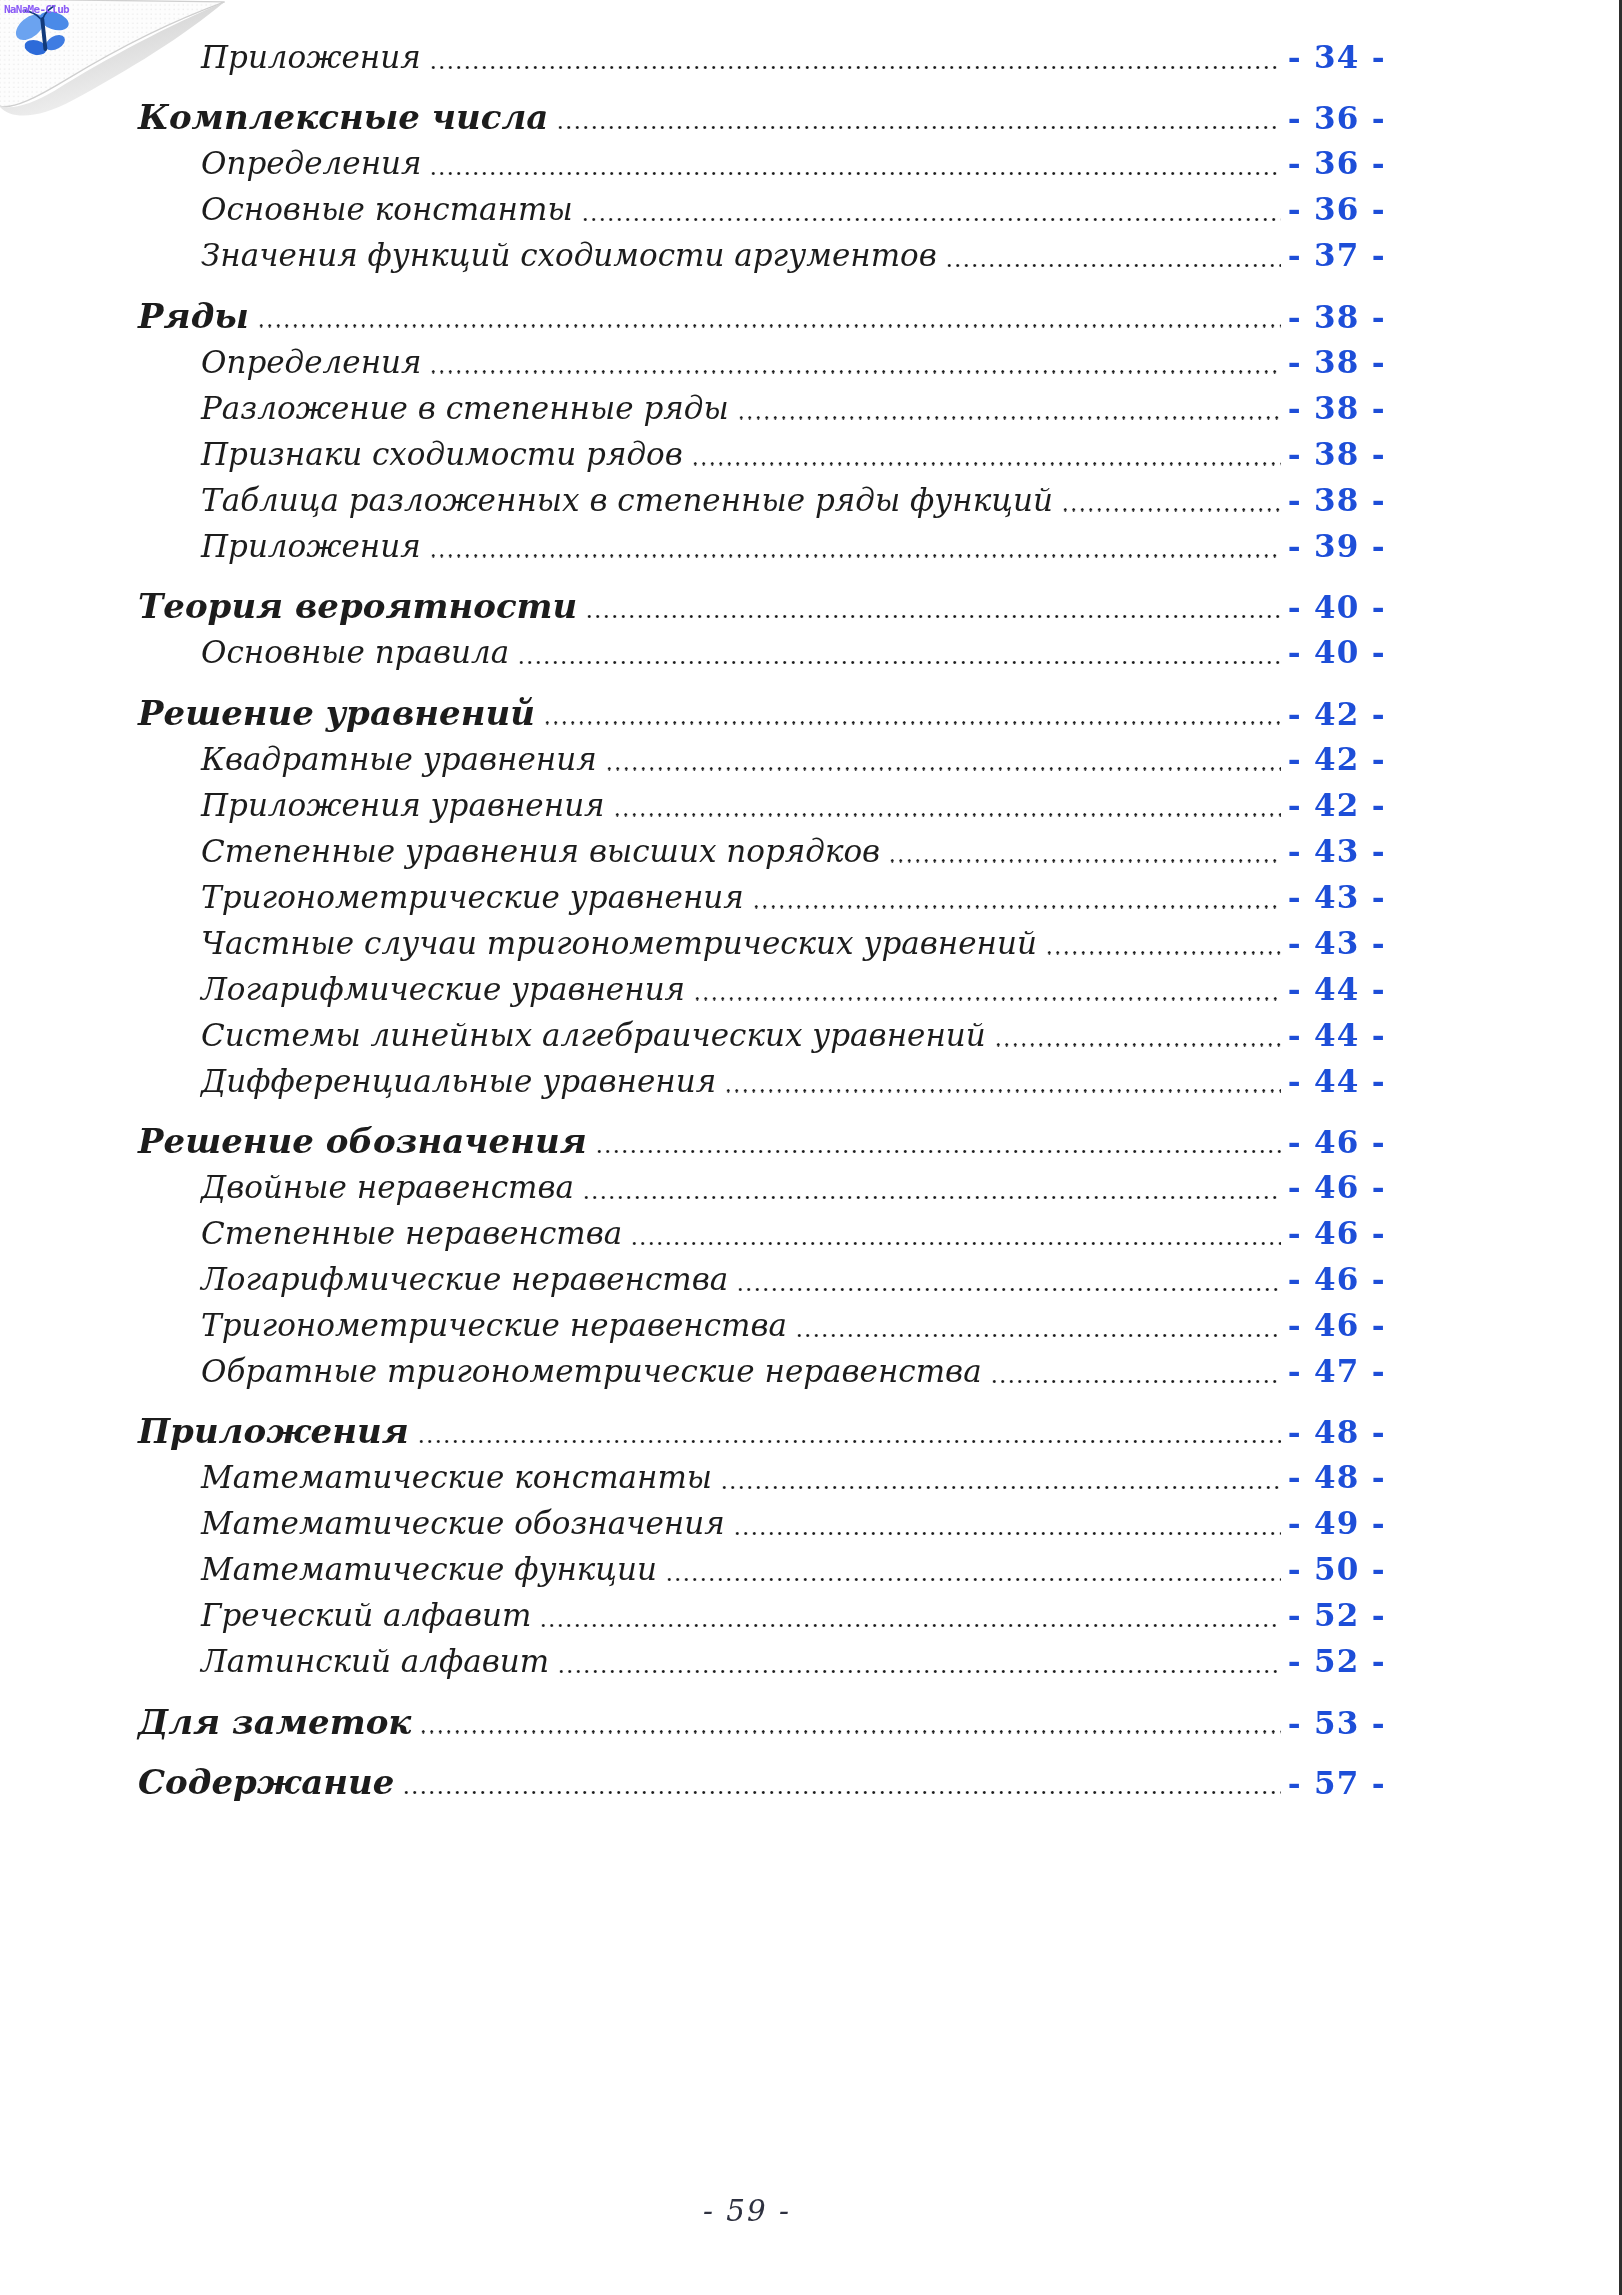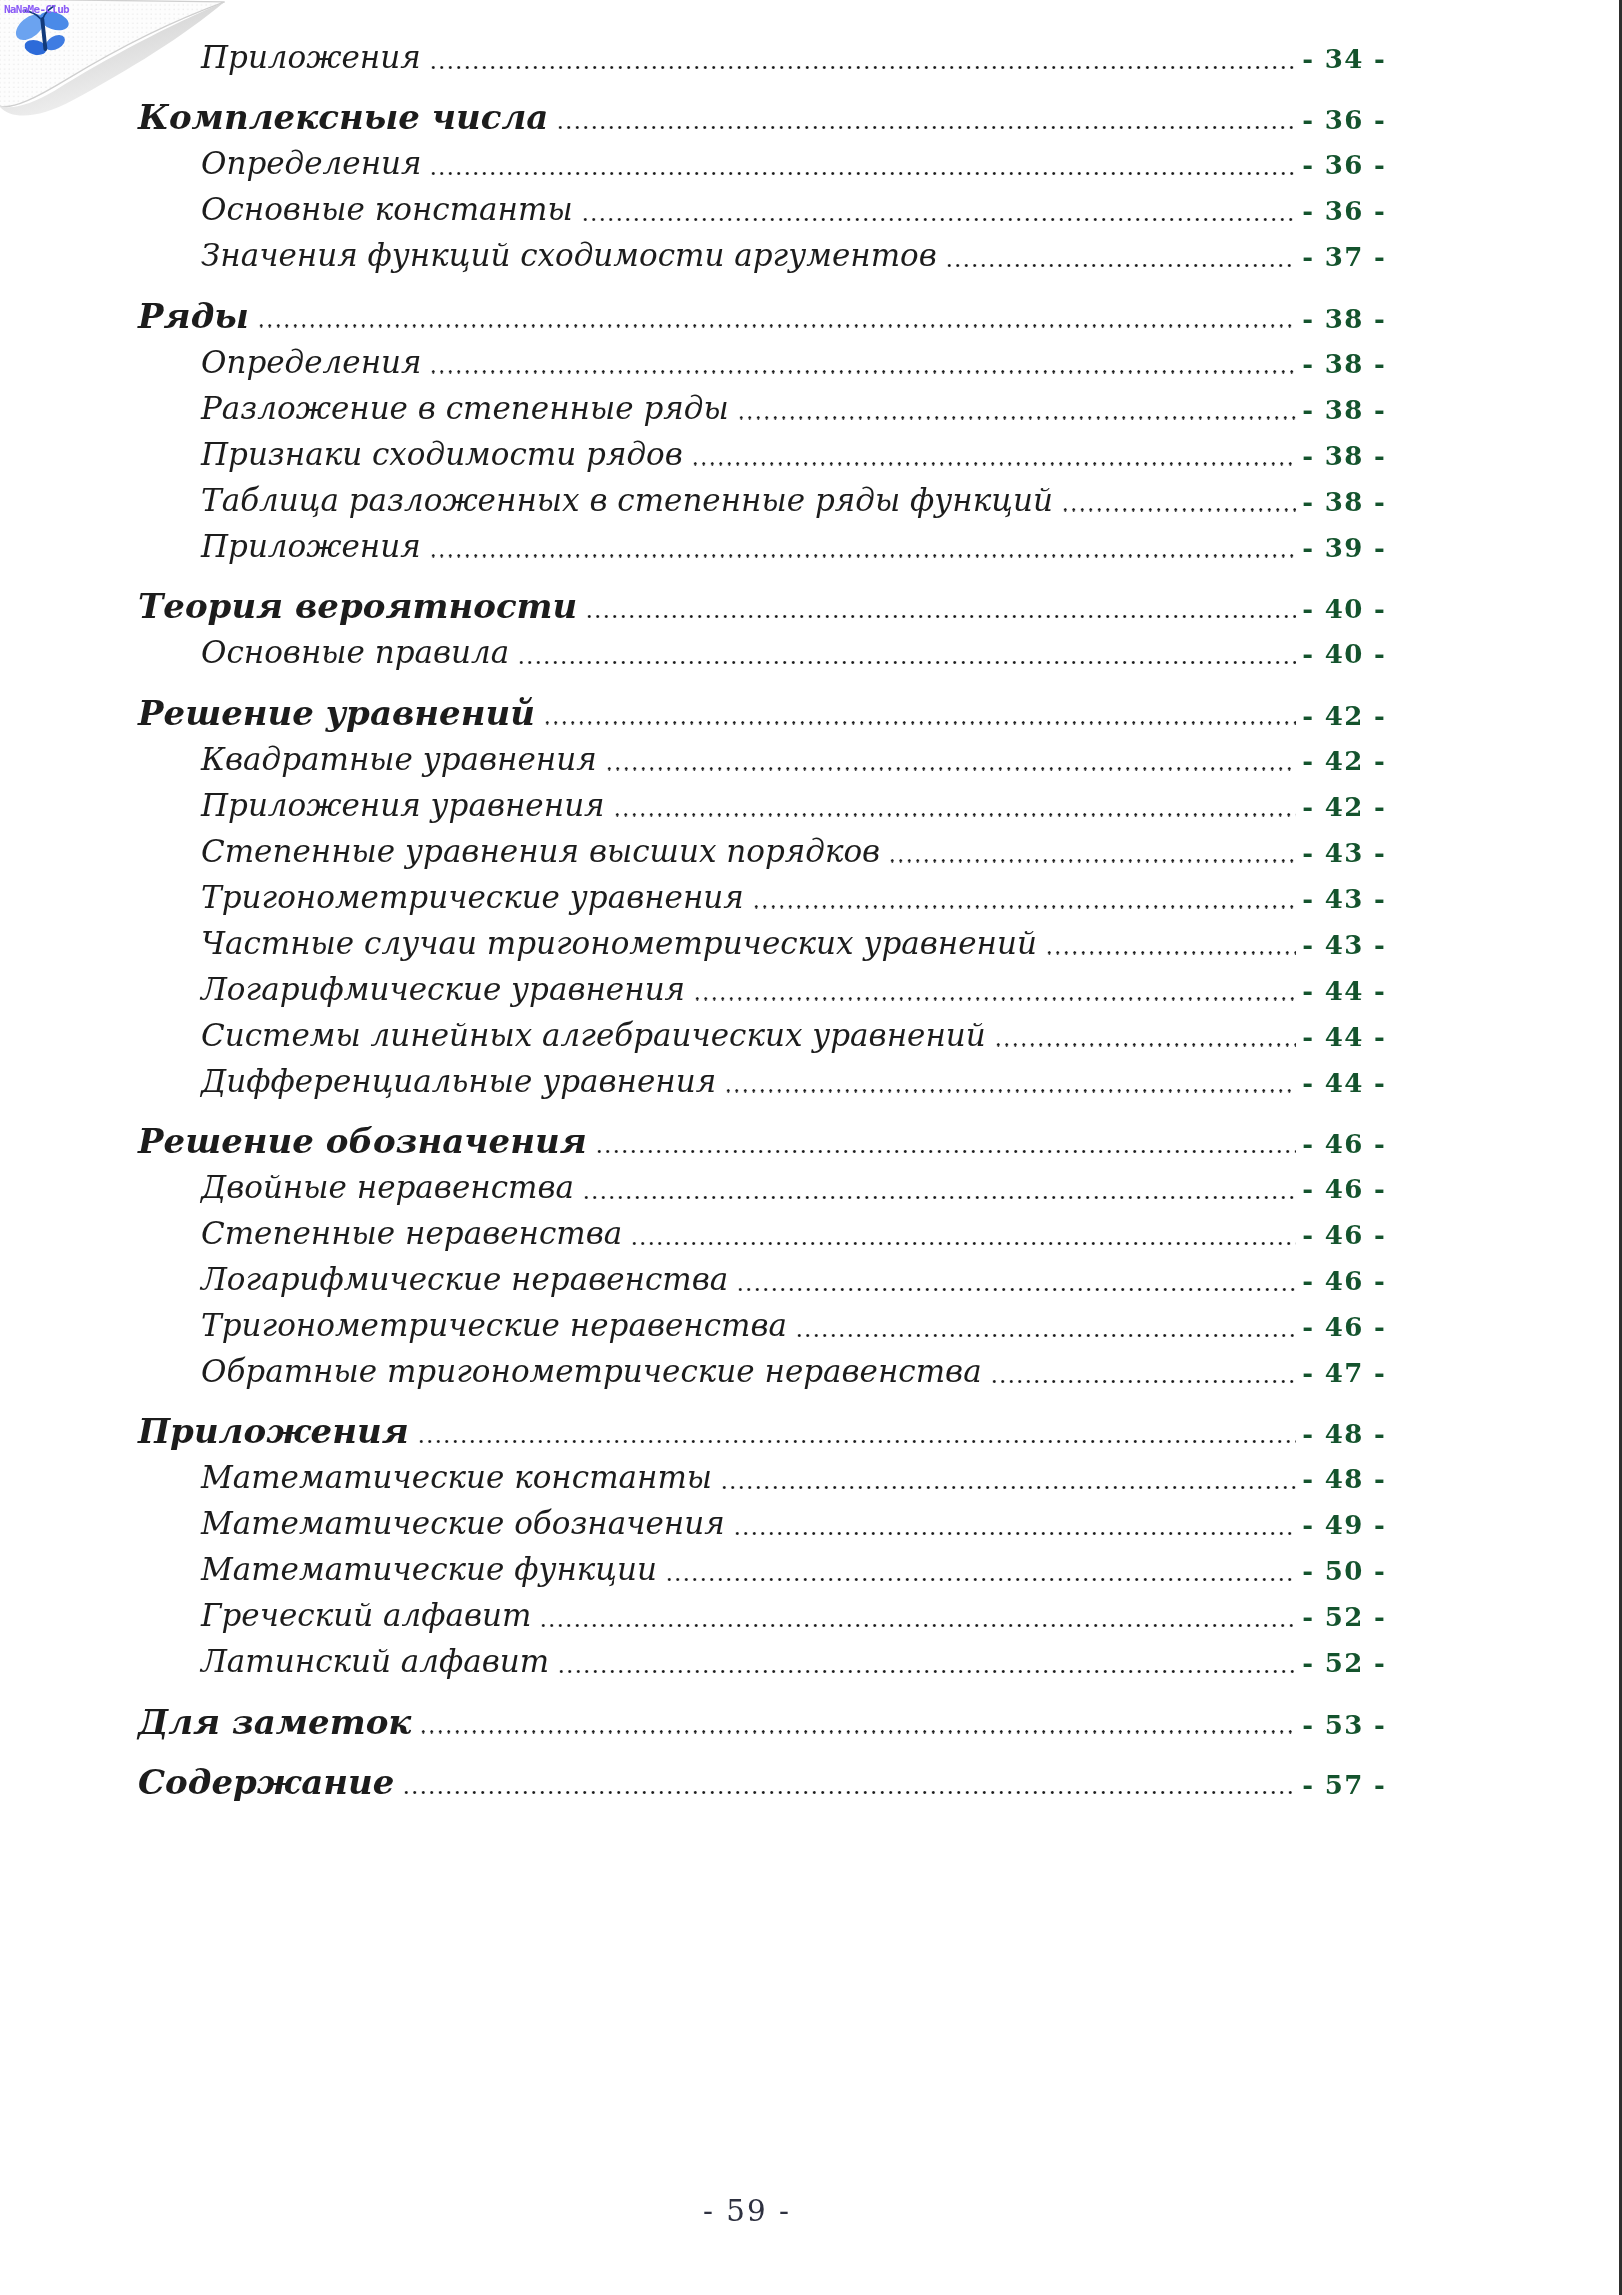--- a/index.html
+++ b/index.html
@@ -71,37 +71,38 @@
     margin: 0 6.5px 11px 7.9px;
     background-image: radial-gradient(circle, #1b1b1b 1.3px, rgba(0,0,0,0) 1.6px);
     background-size: 8.5px 3.3px;
     background-position: left center;
     background-repeat: repeat-x;
   }
   .pnum {
     flex: 0 0 auto;
     font-style: normal;
     font-weight: 600;
-    font-size: 26px;
+    font-size: 31px;
     letter-spacing: 1.3px;
-    color: #14532d;
+    color: #1d4ed8;
   }
 
   
   .footer {
     position: absolute;
     left: 123px;
     width: 1248px;
     top: 2192px;
     height: 39px;
     line-height: 39px;
     text-align: center;
     font-size: 29.4px;
     letter-spacing: 2px;
     color: #2e3140;
+    font-style: italic;
   }
 </style>
 </head>
 <body>
 
 <div class="page">
 
   <div class="scan-edge-right"></div>
 
   <div class="logo">

